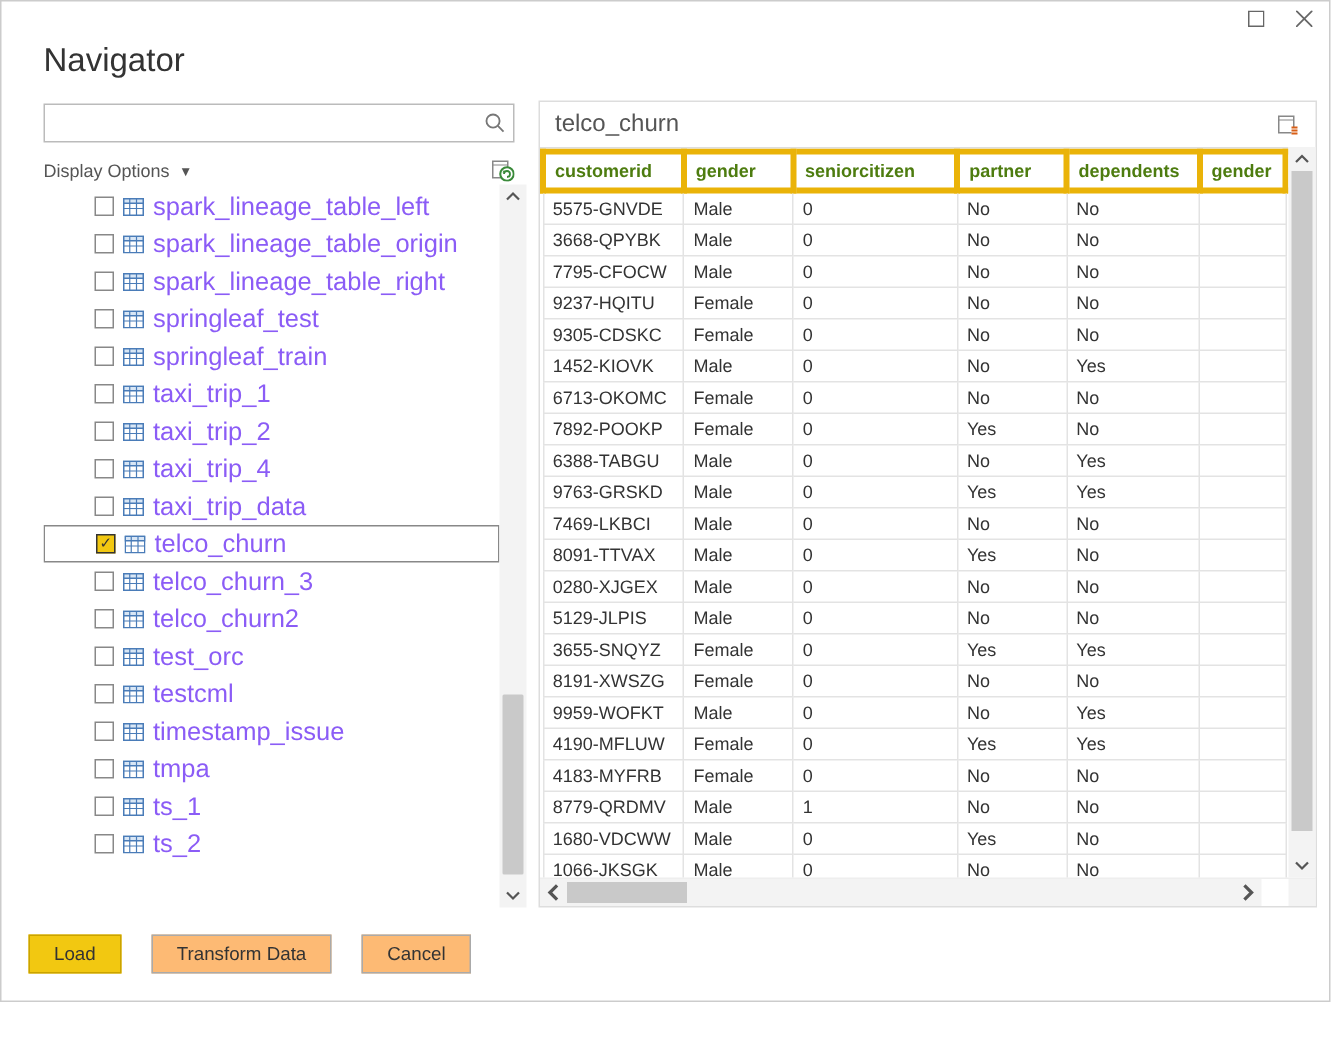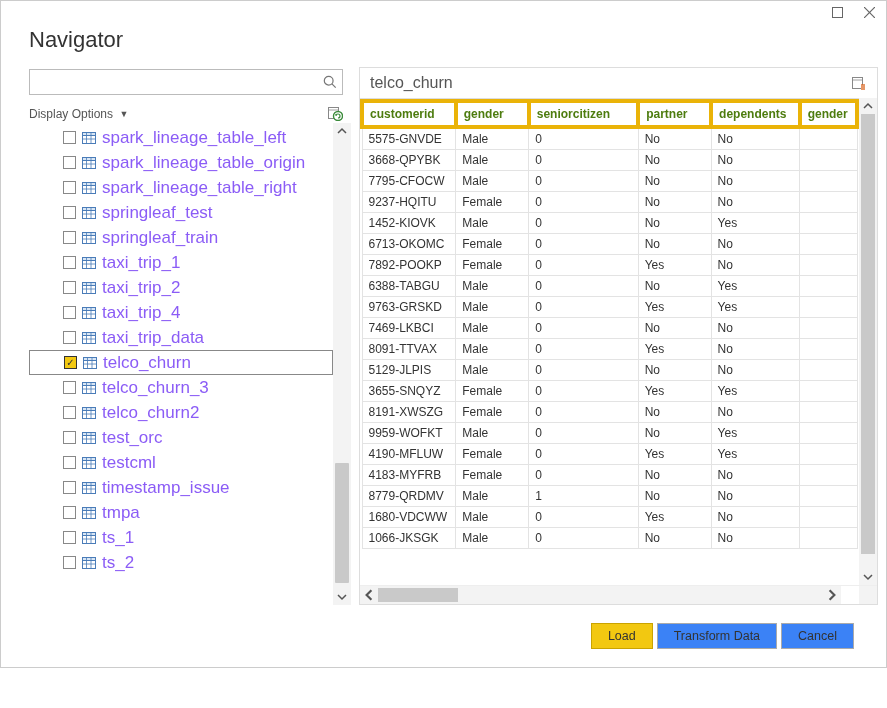--- a/index.html
+++ b/index.html
@@ -251,29 +251,29 @@
     display: flex;
     border-top: 1px solid #eee;
   }
   .hscroll-corner {
     width: 18px;
     height: 18px;
     background: #f3f3f3;
   }
   .footer {
     display: flex;
-    justify-content: flex-end;
-    gap: 4px;
-    padding: 18px 32px;
+    justify-content: flex-start;
+    gap: 20px;
+    padding: 18px 18px;
   }
   .btn {
     height: 26px;
     padding: 0 16px;
     border: 1px solid #aaa;
-    background: #3b82f6;
+    background: #fdba74;
     font-size: 12.5px;
     cursor: default;
     color: #333;
   }
   .btn.primary {
     background: #f2c811;
     border-color: #caa300;
     color: #333;
   }
   svg { display: block; }
@@ -646,20 +646,28 @@
                 </tr>
                 <tr>
                   <td>9237-HQITU</td>
                   <td>Female</td>
                   <td>0</td>
                   <td>No</td>
                   <td>No</td>
                   <td></td>
                 </tr>
                 <tr>
+                  <td>9305-CDSKC</td>
+                  <td>Female</td>
+                  <td>0</td>
+                  <td>No</td>
+                  <td>No</td>
+                  <td></td>
+                </tr>
+                <tr>
                   <td>1452-KIOVK</td>
                   <td>Male</td>
                   <td>0</td>
                   <td>No</td>
                   <td>Yes</td>
                   <td></td>
                 </tr>
                 <tr>
                   <td>6713-OKOMC</td>
                   <td>Female</td>
@@ -698,20 +706,28 @@
                   <td>0</td>
                   <td>No</td>
                   <td>No</td>
                   <td></td>
                 </tr>
                 <tr>
                   <td>8091-TTVAX</td>
                   <td>Male</td>
                   <td>0</td>
                   <td>Yes</td>
+                  <td>No</td>
+                  <td></td>
+                </tr>
+                <tr>
+                  <td>0280-XJGEX</td>
+                  <td>Male</td>
+                  <td>0</td>
+                  <td>No</td>
                   <td>No</td>
                   <td></td>
                 </tr>
                 <tr>
                   <td>5129-JLPIS</td>
                   <td>Male</td>
                   <td>0</td>
                   <td>No</td>
                   <td>No</td>
                   <td></td>

